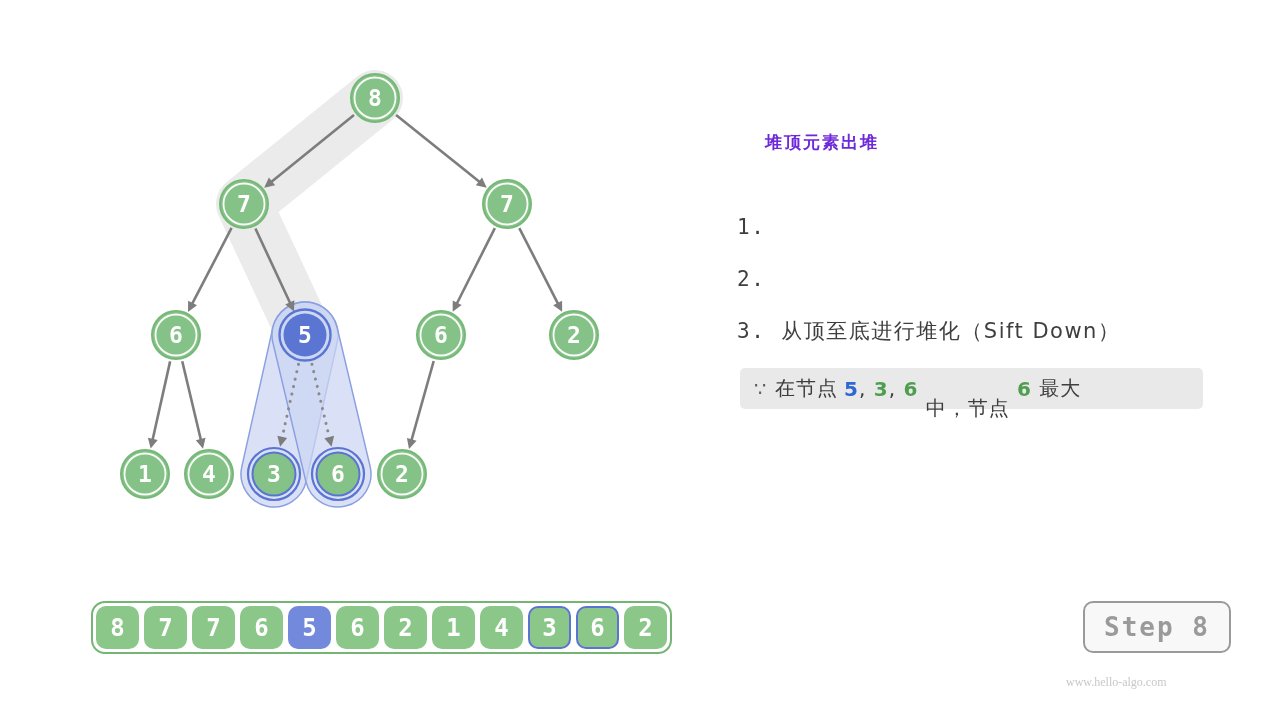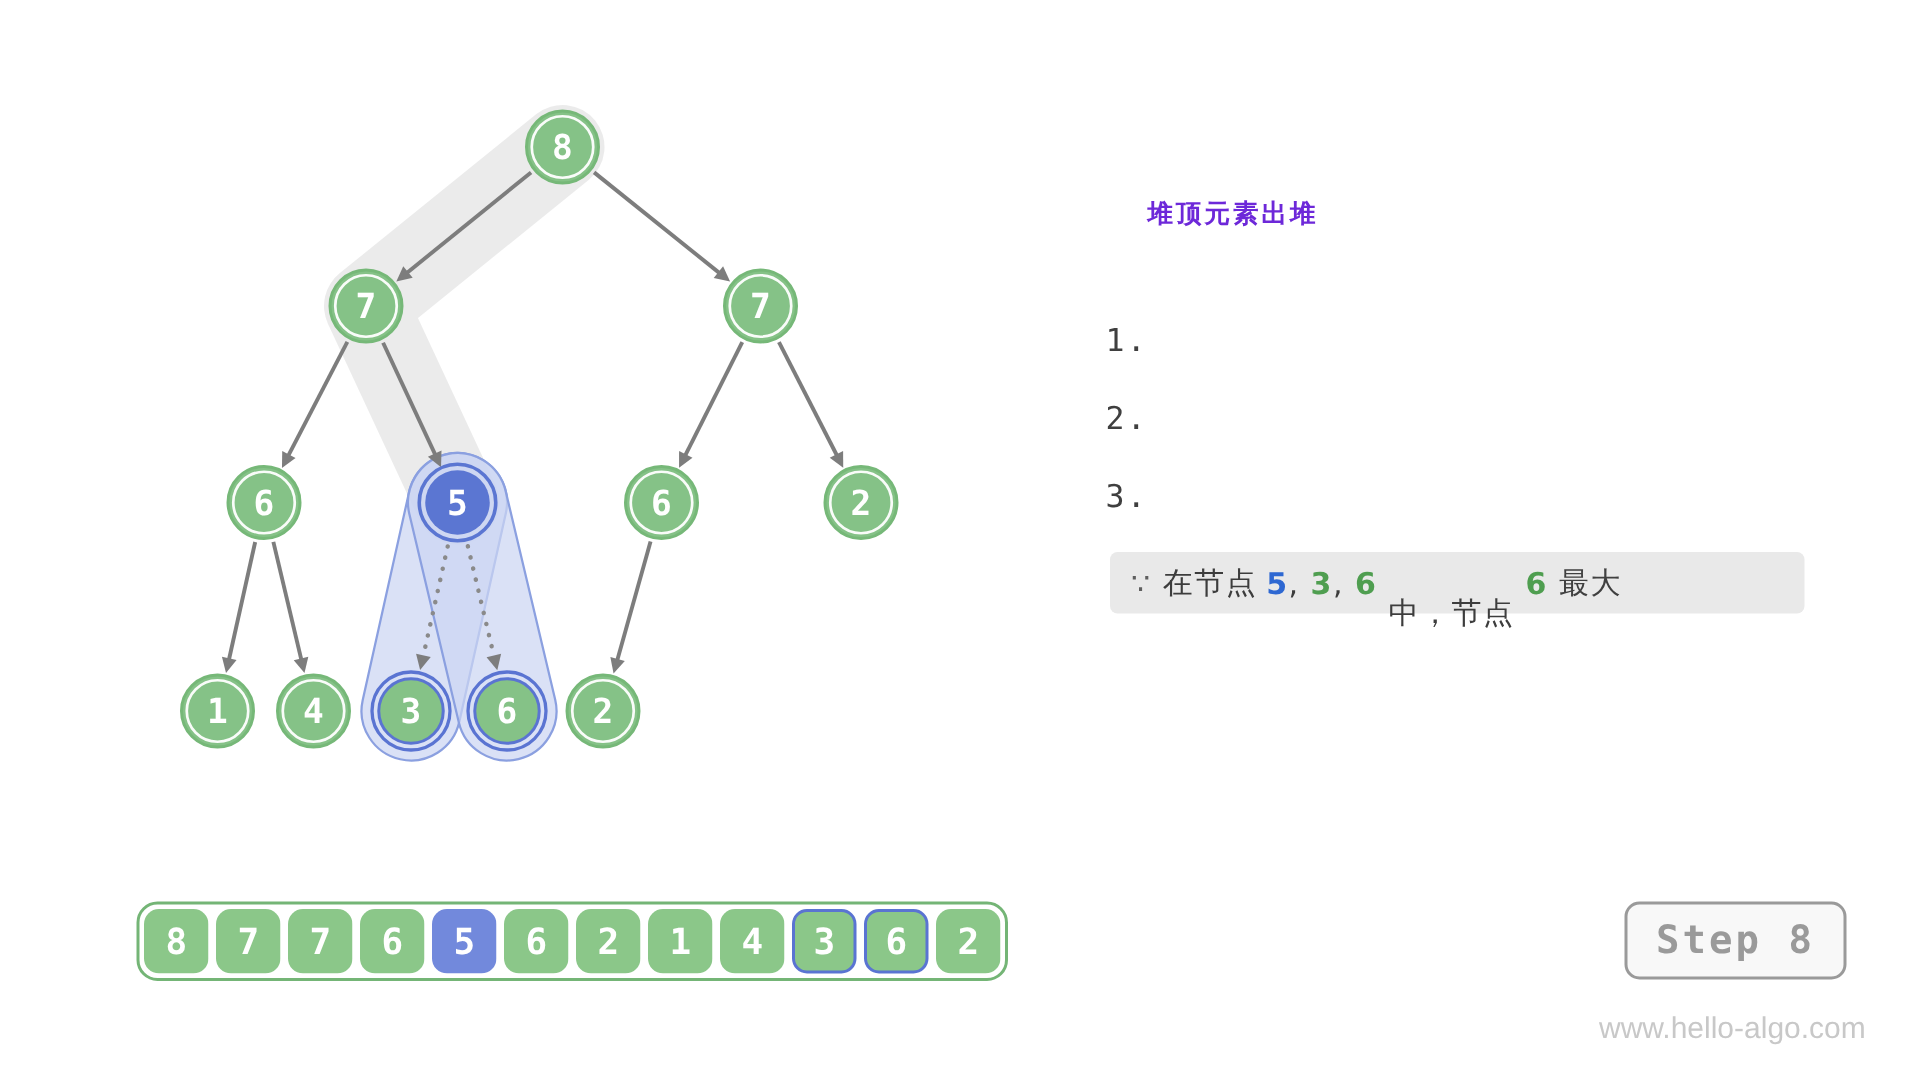--- a/index.html
+++ b/index.html
@@ -34,22 +34,22 @@
 
   
   .step-badge{position:absolute;left:1083px;top:601px;width:148px;height:52px;background:#f8f8f8;
               border:2px solid #9a9a9a;border-radius:10px;box-sizing:border-box;display:flex;
               align-items:center;justify-content:center;
               font-family:"DejaVu Sans Mono","Liberation Mono",monospace;
               font-weight:bold;font-size:26px;color:#9a9a9a;letter-spacing:2px;}
 
   
   .watermark{position:absolute;left:1066px;top:675px;
-             font-family:Liberation Sans, sans-serif;
-             font-size:20px;color:#c8c8c8;}
+             font-family:Liberation Serif, serif;
+             font-size:12px;color:#c8c8c8;}
 </style>
 </head>
 <body>
 
 <div class="stage">
 
   <svg id="tree-svg" width="700" height="560" viewBox="0 0 700 560">
       <defs>
         <marker id="arrow" markerUnits="userSpaceOnUse" markerWidth="12" markerHeight="12" viewBox="0 0 12 12" refX="2" refY="6" orient="auto">
           <path d="M1,1 L11,6 L1,11 Z" fill="#7d7d7d"></path>
@@ -135,20 +135,21 @@
 
   <div class="steps">
     <div class="step-row">
       <span class="step-prefix">1.</span>
     </div>
     <div class="step-row">
       <span class="step-prefix">2.</span>
     </div>
     <div class="step-row">
       <span class="step-prefix">3.</span>
+      <span class="step-text">从顶至底进行堆化（Sift Down）</span>
     </div>
   </div>
 
   <div class="note-box" id="note-box">
       <span style="color: rgb(95, 95, 95);">∵ </span>
       <span style="color: rgb(61, 61, 61); font-family: Liberation Serif, serif;">在节点 </span>
       <span style="color: rgb(46, 104, 210); font-weight: bold;">5</span>
       <span style="color: rgb(61, 61, 61);">, </span>
       <span style="color: rgb(79, 158, 80); font-weight: bold;">3</span>
       <span style="color: rgb(61, 61, 61);">, </span>

